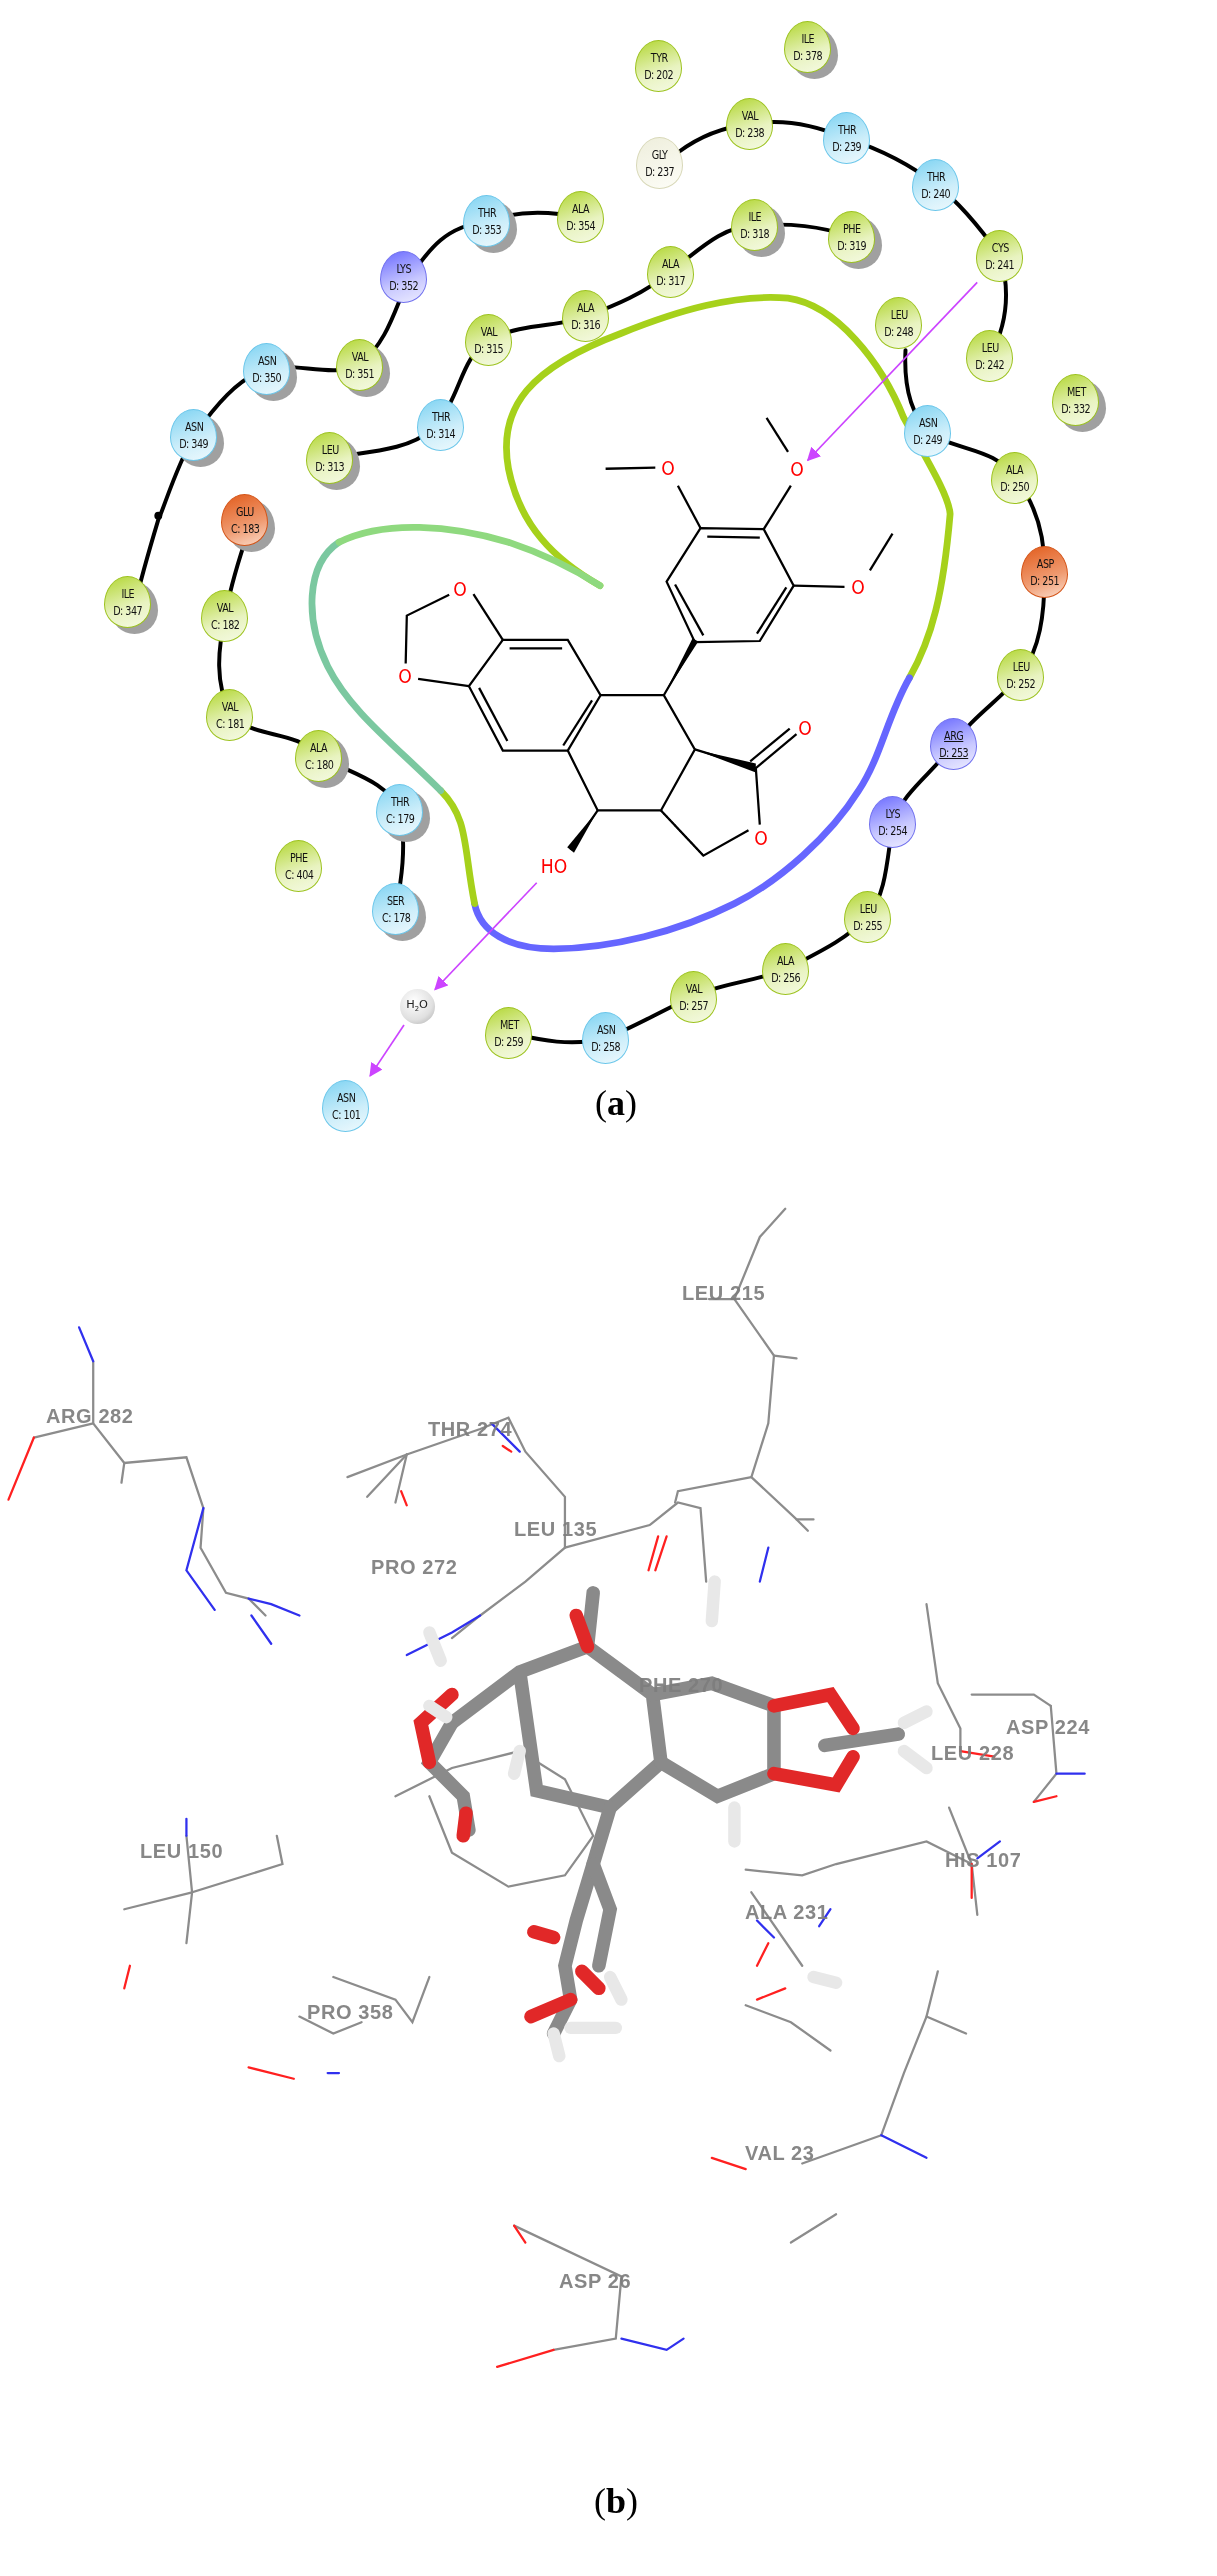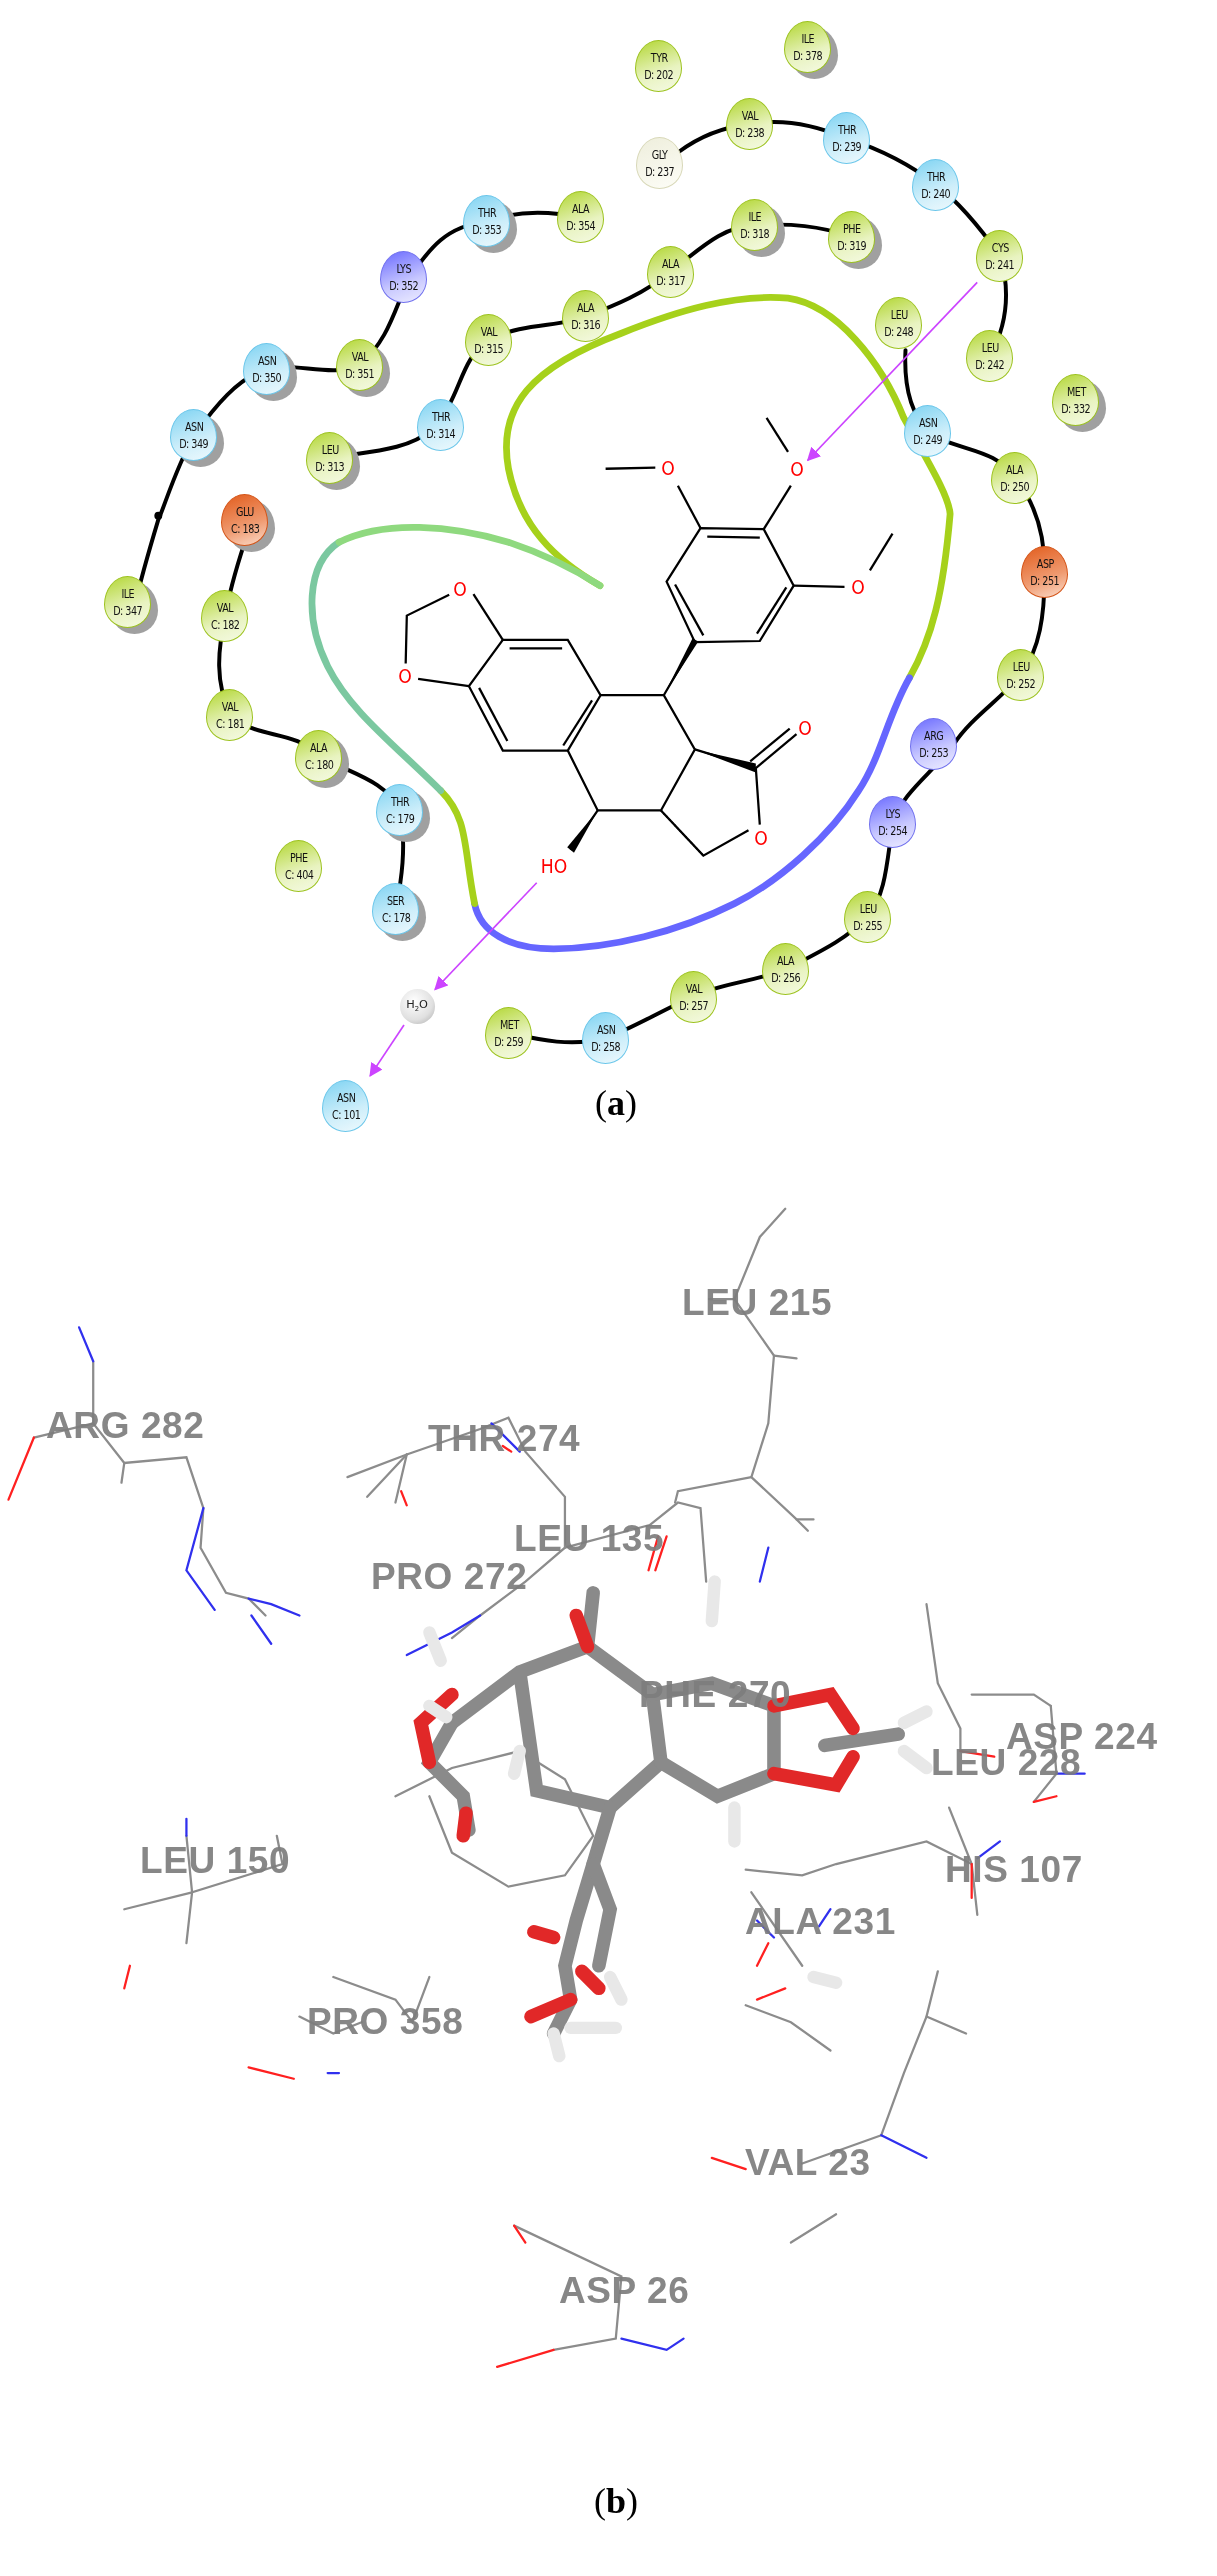--- a/index.html
+++ b/index.html
@@ -35,21 +35,21 @@
     background:radial-gradient(circle at 40% 35%, #ffffff 0%, #e0e0e0 60%, #a8a8a8 100%);
     display:flex; align-items:center; justify-content:center; font-family:"DejaVu Sans", sans-serif; font-size:11.3px; color:#222;
   }
   .water sub { font-size:6.8px; }
   .atom { position:absolute; font-family:"DejaVu Sans", sans-serif; font-size:20.3px; color:#ff0000; transform:translate(-50%,-50%) scaleX(0.85); }
   .caption {
     position:absolute; font-family:"Liberation Serif", serif; font-size:36px; color:#000; transform:translateX(-50%);
   }
   .caption b { font-weight:bold; }
   .lbl3d {
-    position:absolute; font-family:"Liberation Sans", sans-serif; font-weight:bold; font-size:37px; color:#7d7d7d;
+    position:absolute; font-family:"Liberation Sans", sans-serif; font-weight:bold; font-size:20px; color:#7d7d7d;
     white-space:nowrap; opacity:0.92; letter-spacing:0.6px;
   }
 </style>
 </head>
 <body>
 
 <div id="panel-a">
   <svg width="1218" height="1186" viewBox="0 0 2156 2100">
     <defs>
       <linearGradient id="pocketGrad" x1="0" y1="0" x2="1" y2="1">
@@ -196,21 +196,21 @@
       <div class="res" style="left: 1045px; top: 572px;">
         <div class="drop negative"></div>
         <span>ASP</span>
         <span>D: 251</span>
       </div>
       <div class="res" style="left: 1021px; top: 675px;">
         <div class="drop hydrophobic"></div>
         <span>LEU</span>
         <span>D: 252</span>
       </div>
-      <div class="res" style="left: 934px; top: 744px;">
+      <div class="res" style="left: 954px; top: 744px; text-decoration: underline;">
         <div class="drop positive"></div>
         <span>ARG</span>
         <span>D: 253</span>
       </div>
       <div class="res" style="left: 893px; top: 822px;">
         <div class="drop positive"></div>
         <span>LYS</span>
         <span>D: 254</span>
       </div>
       <div class="res" style="left: 868px; top: 917px;">

